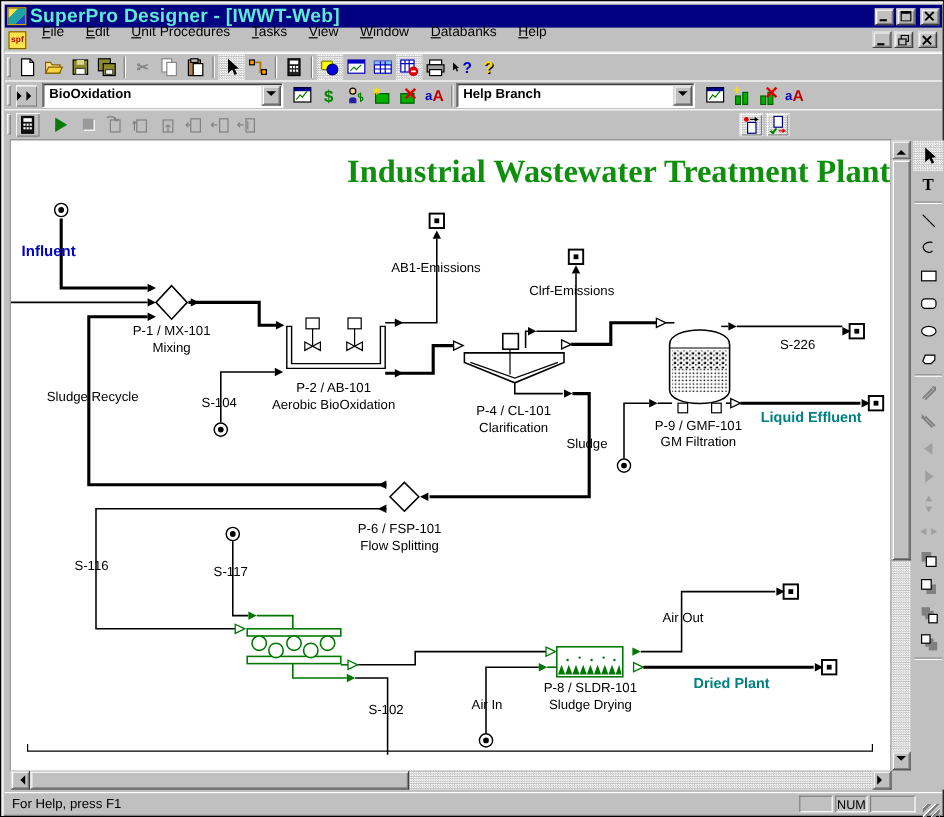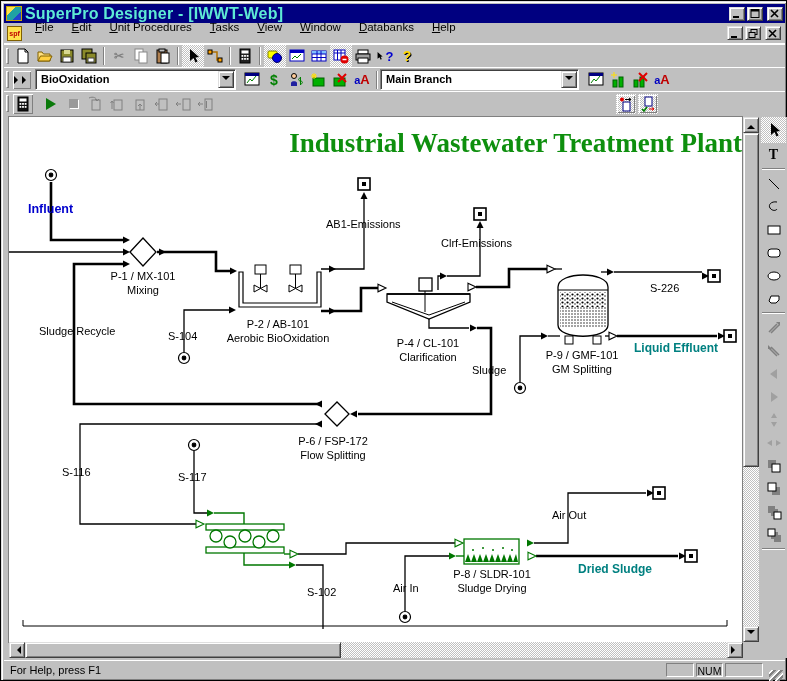--- a/index.html
+++ b/index.html
@@ -48,21 +48,21 @@
   .tri.left{border-right:4px solid #000;margin-right:4px;}
   .tri.right{border-left:4px solid #000;margin-left:4px;}
   
   #simstatus{position:absolute;left:228px;top:2px;width:381px;height:19px;background:#fff;border:1px solid;border-color:#808080 #fff #fff #808080;box-shadow:inset 1px 1px 0 #404040;font-size:11px;padding:3px 4px 0;color:#202020;white-space:nowrap;}
   
   #canvas{position:absolute;left:7px;top:115px;width:735px;height:527px;background:#fff;border:1px solid #808080;overflow:hidden;}
   #canvas svg{position:absolute;left:0;top:0;}
   .cl{position:absolute;font-size:11px;color:#000;white-space:nowrap;}
   .cl.center{text-align:center;width:150px;line-height:14px;}
   #fs-title{position:absolute;left:0;right:0;top:11px;text-align:right;font-family:"Liberation Serif",serif;font-weight:bold;font-size:27px;color:#0e8f0e;}
-  .blue-b{color:#0000cd;font-weight:bold;font-size:12.5px;margin-left:10px;}
+  .blue-b{color:#0000cd;font-weight:bold;font-size:12.5px;}
   .teal-b{color:#008080;font-weight:bold;font-size:12px;}
   
   #vscroll{position:absolute;left:742px;top:116px;width:16px;height:525px;}
   #hscroll{position:absolute;left:8px;top:641px;width:734px;height:16px;}
   .sbtn{position:absolute;width:16px;height:16px;display:flex;align-items:center;justify-content:center;padding:0;}
   .sbtn .tri{border-width:4px;}
   .thumb{position:absolute;}
   
   #palette{position:absolute;left:758px;top:116px;width:29px;height:541px;background:#c0c0c0;}
   .pbtn{width:25px;height:23px;margin:0 0 0 2px;display:flex;align-items:center;justify-content:center;border:1px solid transparent;background:transparent;padding:0;}
@@ -301,21 +301,21 @@
           </svg>
         </button>
       <button class="tbtn aA" title="section-font">
           <span class="lo">a</span>
           <span class="up">A</span>
         </button>
       <div class="sep"></div>
         <div class="sep" style="margin-left:0"></div>
     </div>
     <div class="combo" style="left:376px;width:199px">
-      <div class="combo-field">Main Branch</div>
+      <div class="combo-field">Help Branch</div>
       <div class="combo-btn raised">
           <span class="tri down" style="margin-top:0"></span>
         </div>
     </div>
     <div class="tbrow" style="left:581px">
       <button class="tbtn" title="branch-properties">
           <svg viewBox="0 0 16 16">
             <rect x="1" y="1" width="14" height="12" fill="#fff" stroke="#000"></rect>
             <rect x="1" y="1" width="14" height="3" fill="#000080"></rect>
             <path d="M3 11l3-4 2 2 4-5" stroke="#008000" fill="none"></path>
@@ -608,40 +608,40 @@
     <div class="cl" style="left:159px;top:213px">S-104</div>
     <div class="cl" style="left:30px;top:208px">Sludge Recycle</div>
     <div class="cl" style="left:463px;top:247px">Sludge</div>
     <div class="cl" style="left:641px;top:165px">S-226</div>
     <div class="cl teal-b" style="left:625px;top:224px">Liquid Effluent</div>
     <div class="cl" style="left:53px;top:349px">S-116</div>
     <div class="cl" style="left:169px;top:354px">S-117</div>
     <div class="cl" style="left:298px;top:469px">S-102</div>
     <div class="cl" style="left:384px;top:465px">Air In</div>
     <div class="cl" style="left:543px;top:392px">Air Out</div>
-    <div class="cl teal-b" style="left:569px;top:445px">Dried Sludge</div>
+    <div class="cl teal-b" style="left:569px;top:445px">Dried Plant</div>
 
     <div class="cl center" style="left:59px;top:152px">
         <div>P-1 / MX-101</div>
         <div>Mixing</div>
       </div>
     <div class="cl center" style="left:194px;top:200px">
         <div>P-2 / AB-101</div>
         <div>Aerobic BioOxidation</div>
       </div>
     <div class="cl center" style="left:344px;top:219px">
         <div>P-4 / CL-101</div>
         <div>Clarification</div>
       </div>
     <div class="cl center" style="left:498px;top:231px">
         <div>P-9 / GMF-101</div>
-        <div>GM Splitting</div>
+        <div>GM Filtration</div>
       </div>
     <div class="cl center" style="left:249px;top:317px">
-        <div>P-6 / FSP-172</div>
+        <div>P-6 / FSP-101</div>
         <div>Flow Splitting</div>
       </div>
     <div class="cl center" style="left:408px;top:450px">
         <div>P-8 / SLDR-101</div>
         <div>Sludge Drying</div>
       </div>
   </div>
 
   <div id="vscroll" class="dither">
     <button class="sbtn raised" style="top:0">

